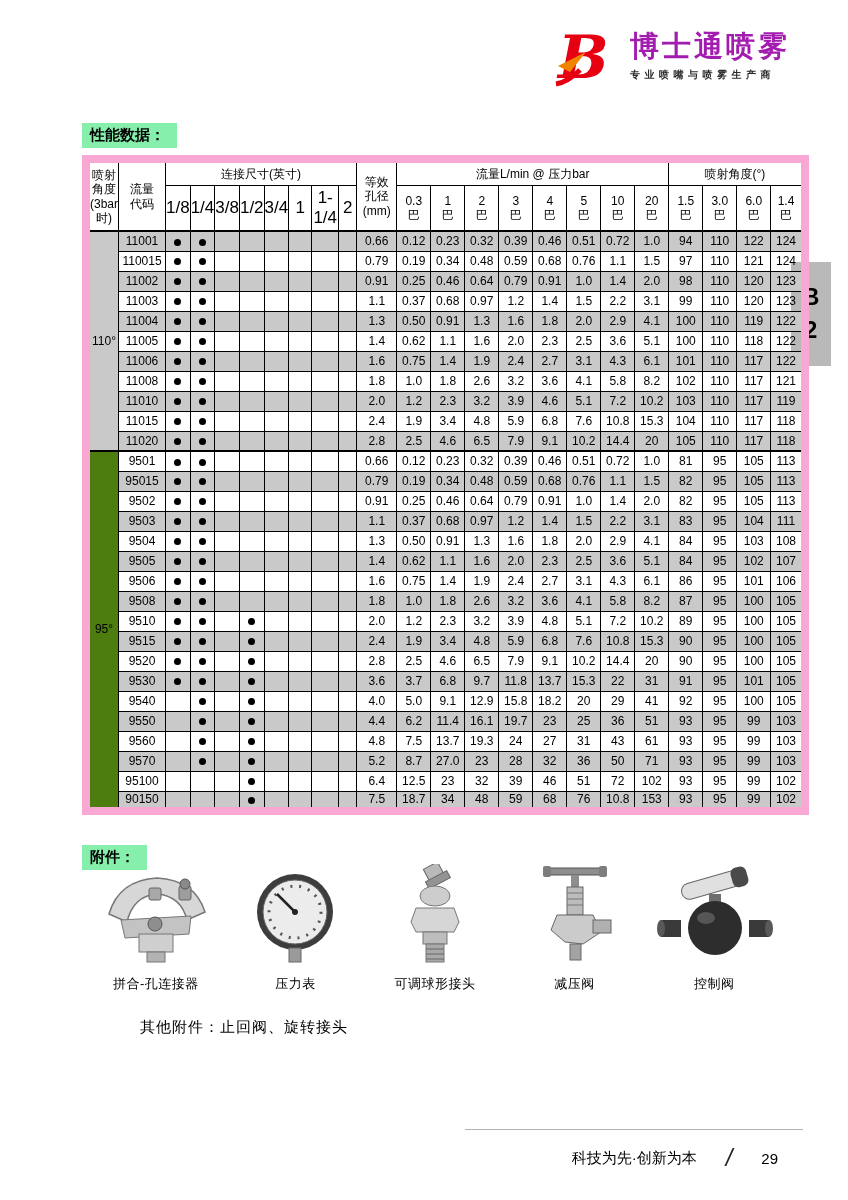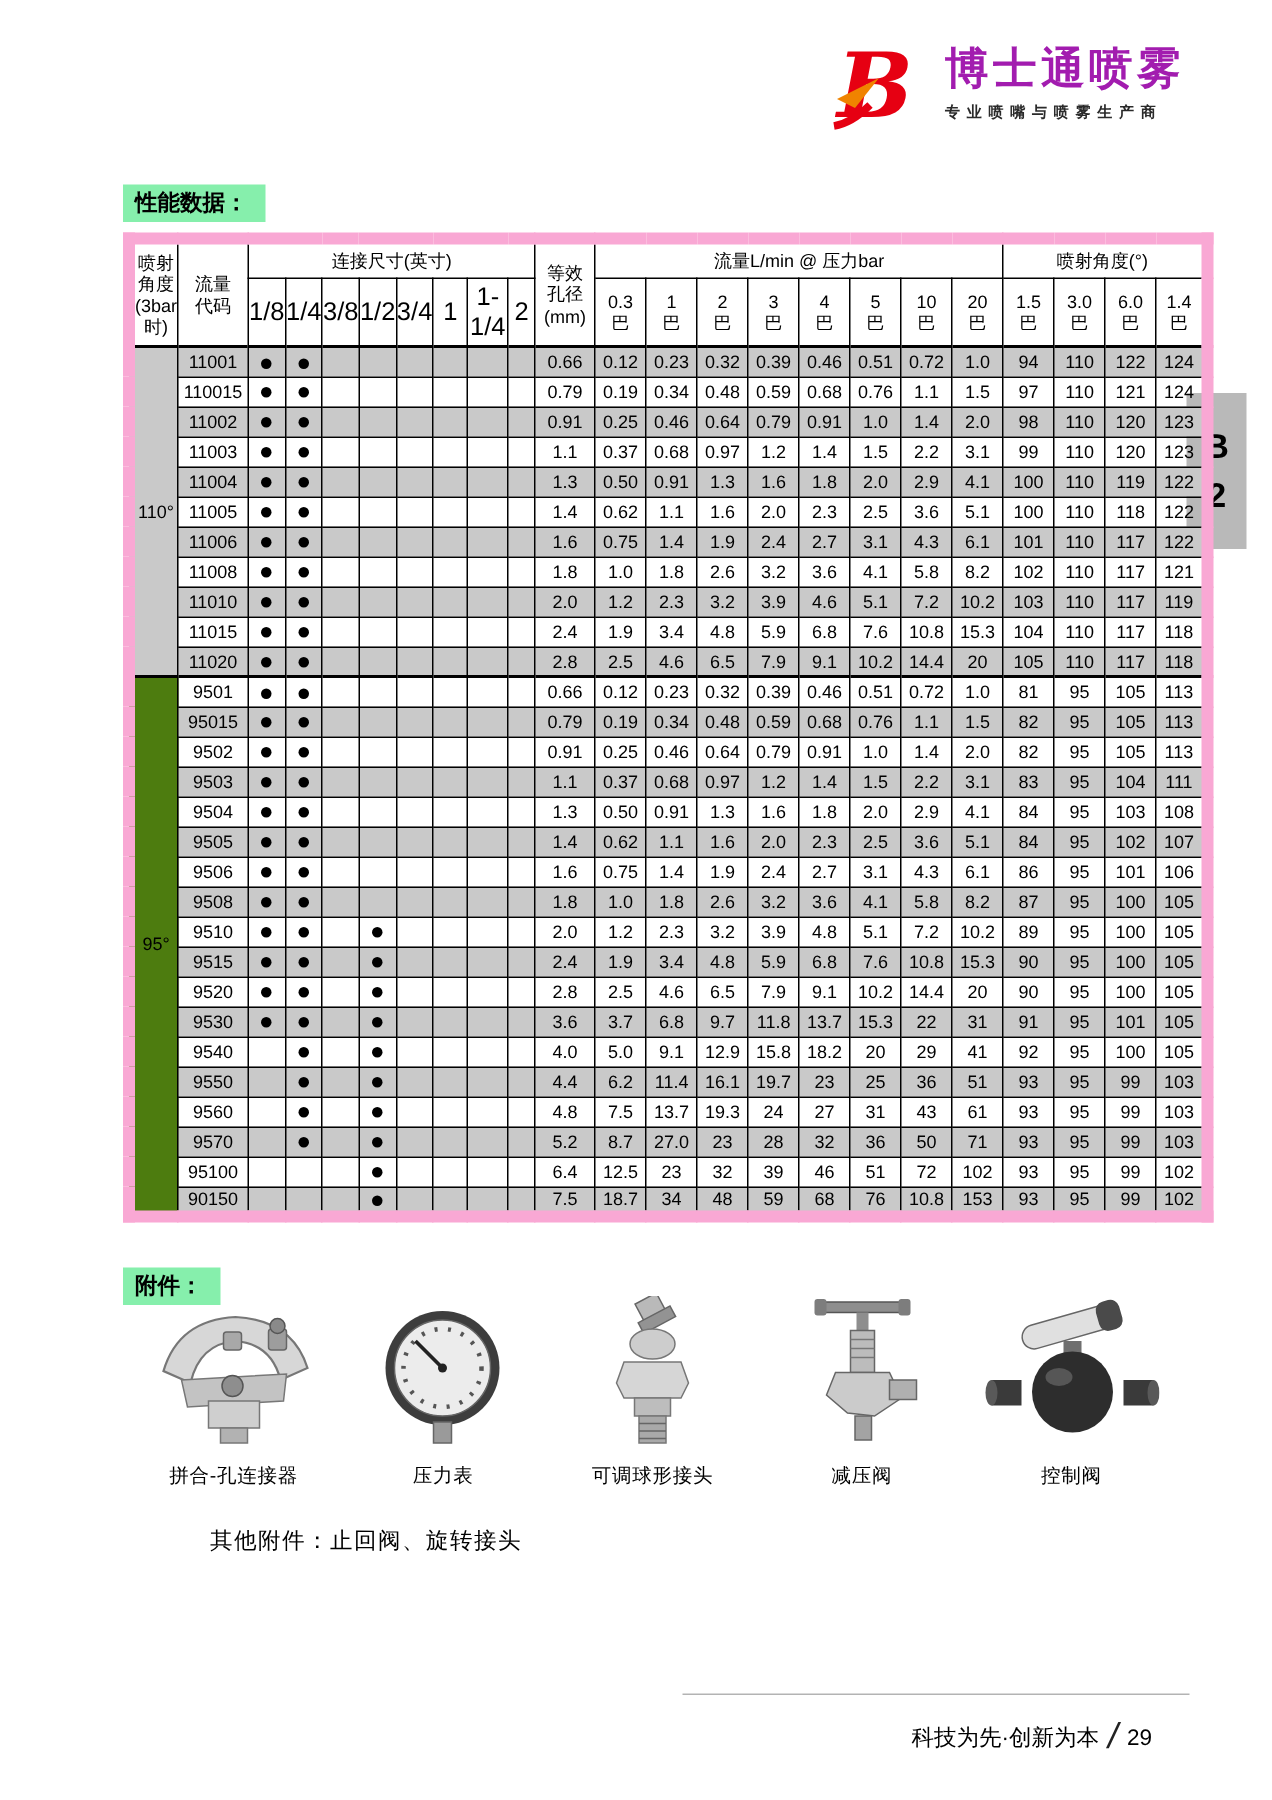--- a/index.html
+++ b/index.html
@@ -42,22 +42,22 @@
 
   
   .acc-row { position:absolute; left:86px; top:866px; width:698px; display:flex; }
   .acc-item { flex:1; display:flex; flex-direction:column; align-items:center; }
   .acc-img { height:98px; display:flex; align-items:flex-end; justify-content:center; }
   .acc-img svg { display:block; }
   .acc-label { font-size:13px; margin-top:11px; letter-spacing:0.5px; }
   .other-note { position:absolute; left:140px; top:1006px; font-size:15px; letter-spacing:1px;margin-top:12px; }
 
   
-  .footer { position:absolute; left:455px; top:1129px; width:338px; border-top:1px solid #b3b3b3;
-    padding:14px 25px 0 0; box-sizing:border-box; display:flex; align-items:center; justify-content:flex-end; gap:6px; font-size:15px; }
+  .footer { position:absolute; left:465px; top:1129px; width:338px; border-top:1px solid #b3b3b3;
+    padding:14px 25px 0 0; box-sizing:border-box; display:flex; align-items:center; justify-content:flex-end; gap:29px; font-size:15px; }
   .footer .slash { font-size:24px; font-style:italic; font-weight:normal; color:#222; }
 </style>
 </head>
 <body>
 
 <div class="logo">
   <svg class="logo-mark" viewBox="0 0 70 66">
     <text x="6" y="54" font-size="60" font-weight="bold" font-style="italic" font-family="'DejaVu Serif', serif" fill="#e60012">B</text>
     <polygon points="6,42 34,28 18,48" fill="#f08300"></polygon>
     <path d="M4 60 Q16 58 28 46" stroke-width="5" fill="#e60012" stroke="#e60012"></path>

